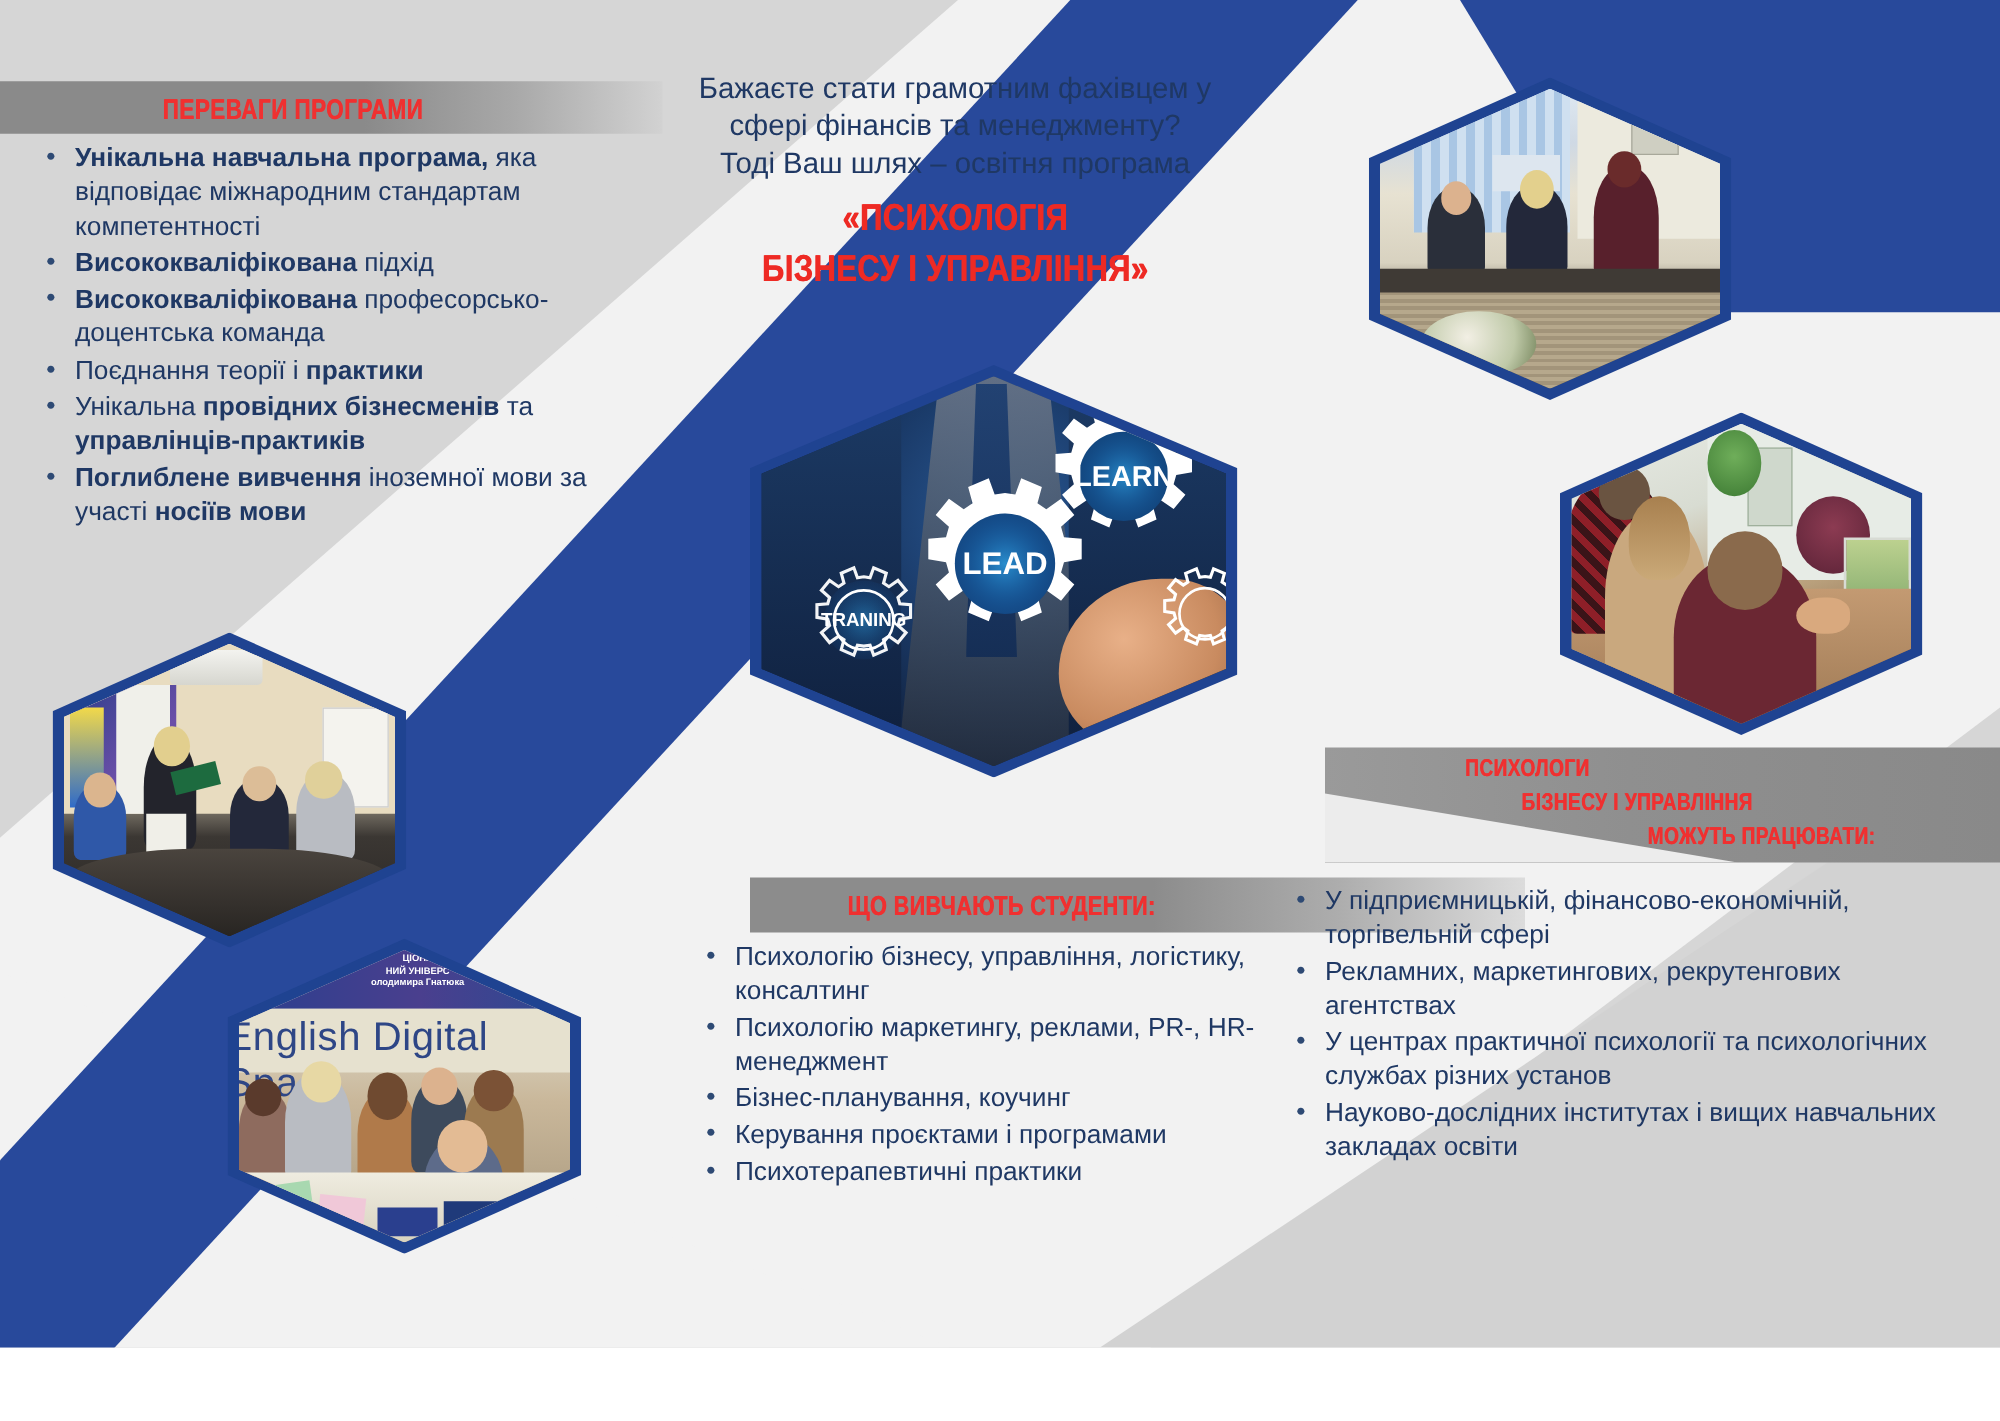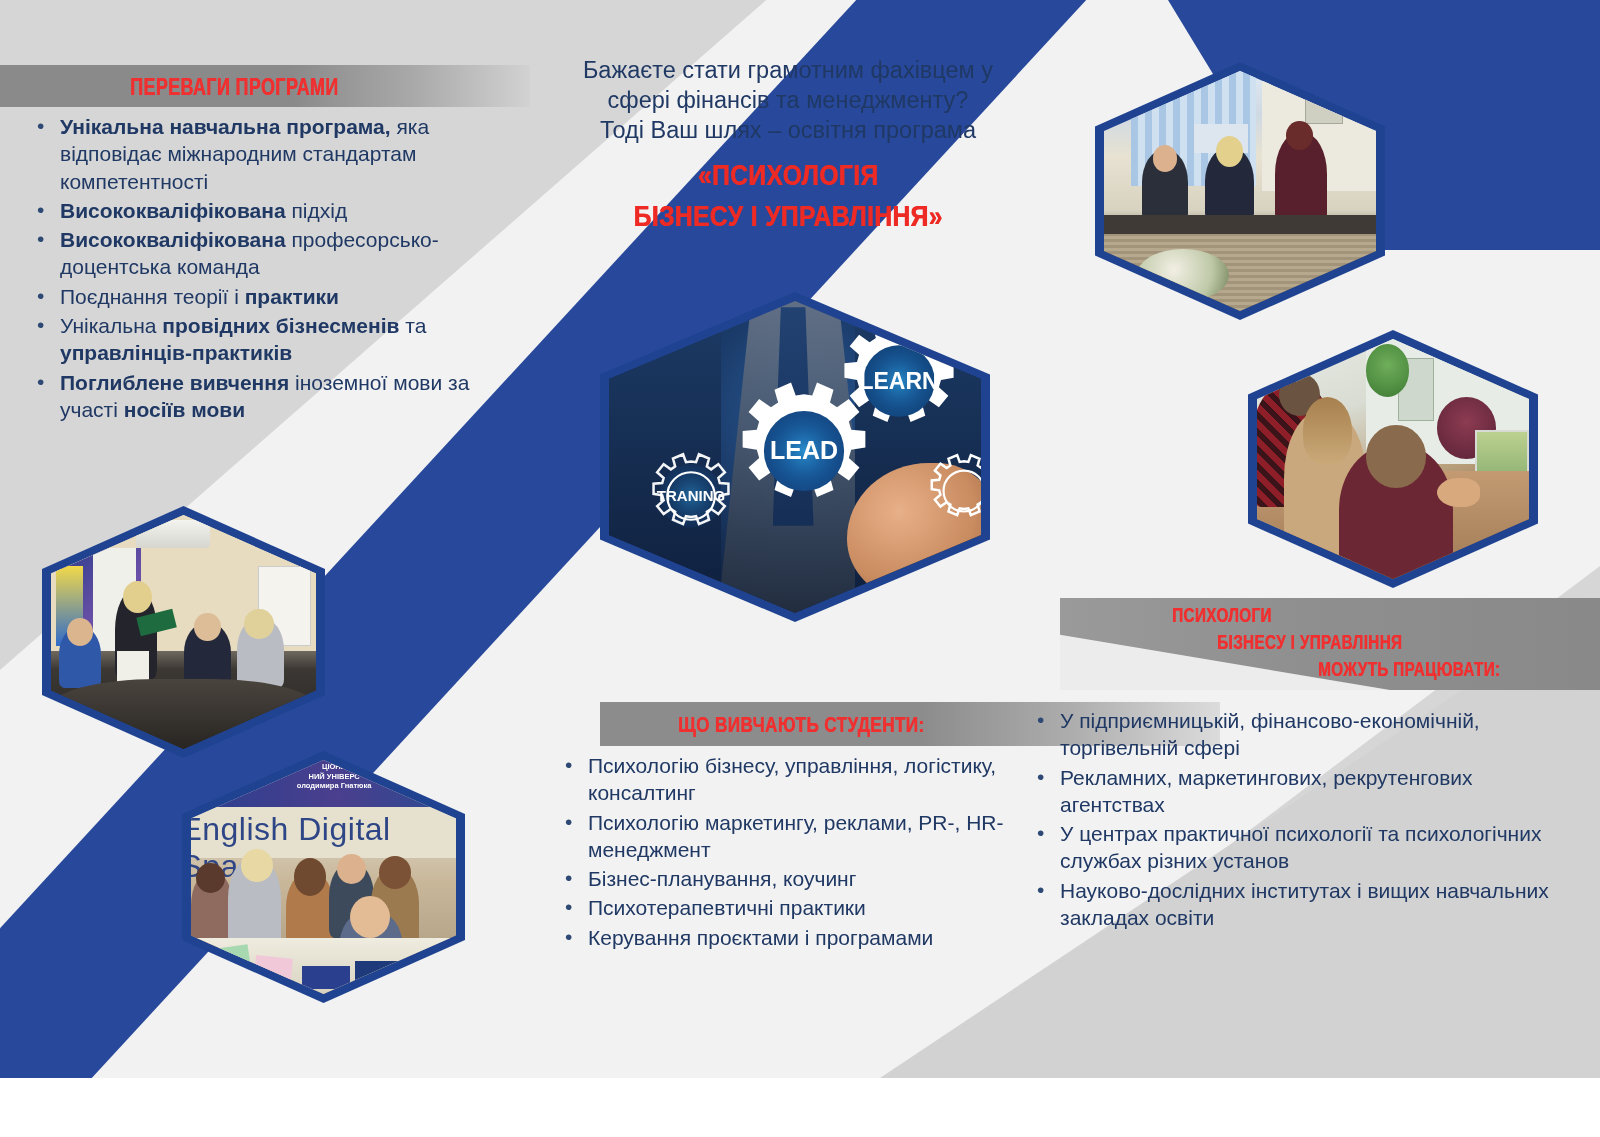--- a/index.html
+++ b/index.html
@@ -210,21 +210,21 @@
       <span>Поєднання теорії і </span><b>практики</b>
     </li>
     <li>
       <span>Унікальна </span><b>провідних бізнесменів</b><span> та </span><b>управлінців-практиків</b>
     </li>
     <li>
       <b>Поглиблене вивчення</b><span> іноземної мови за участі </span><b>носіїв мови</b>
     </li>
   </ul>
 
-  <div class="headline" style="left:548px;top:55px;width:480px;">
+  <div class="headline" style="left:524px;top:55px;width:480px;">
     <div>Бажаєте стати грамотним фахівцем у</div>
     <div>сфері фінансів та менеджменту?</div>
     <div>Тоді Ваш шлях – освітня програма</div>
     <div class="program-title" style="margin-top:10px;">«ПСИХОЛОГІЯ</div>
     <div class="program-title">БІЗНЕСУ І УПРАВЛІННЯ»</div>
   </div>
 
   <div class="hex" style="left:600px;top:292px;width:390px;height:330px;">
     <div class="hex-inner">
       <div class="photo photo-suit">
@@ -410,22 +410,22 @@
 
   <div style="position:absolute;left:600px;top:702px;width:620px;height:44px;
               background:linear-gradient(90deg,#8c8c8c 0%,#8c8c8c 52%,#adadad 76%,#dcdcdc 100%);">
     <div class="hdr-text" style="position:absolute;left:78px;top:10px;font-size:22px;">ЩО ВИВЧАЮТЬ СТУДЕНТИ:</div>
   </div>
 
   <ul class="blist" style="position:absolute;left:558px;top:752px;width:470px;">
     <li>Психологію бізнесу, управління, логістику, консалтинг</li>
     <li>Психологію маркетингу, реклами, PR-, HR-менеджмент</li>
     <li>Бізнес-планування, коучинг</li>
+    <li>Керування проєктами і програмами</li>
     <li>Психотерапевтичні практики</li>
-    <li>Керування проєктами і програмами</li>
   </ul>
 
   <div style="position:absolute;left:1060px;top:598px;width:540px;height:92px;
               background:linear-gradient(90deg,#9a9a9a 0%,#8f8f8f 45%,#898989 100%);">
     <div style="position:absolute;left:0;bottom:0;width:330px;height:92px;
                 background:#ececec;clip-path:polygon(0 100%, 0 40%, 100% 100%);"></div>
     <div class="hdr-text" style="position:absolute;left:112px;top:6px;font-size:19.5px;">ПСИХОЛОГИ</div>
     <div class="hdr-text" style="position:absolute;left:157px;top:33px;font-size:19.5px;">БІЗНЕСУ І УПРАВЛІННЯ</div>
     <div class="hdr-text" style="position:absolute;left:258px;top:60px;font-size:19.5px;">МОЖУТЬ ПРАЦЮВАТИ:</div>
   </div>

